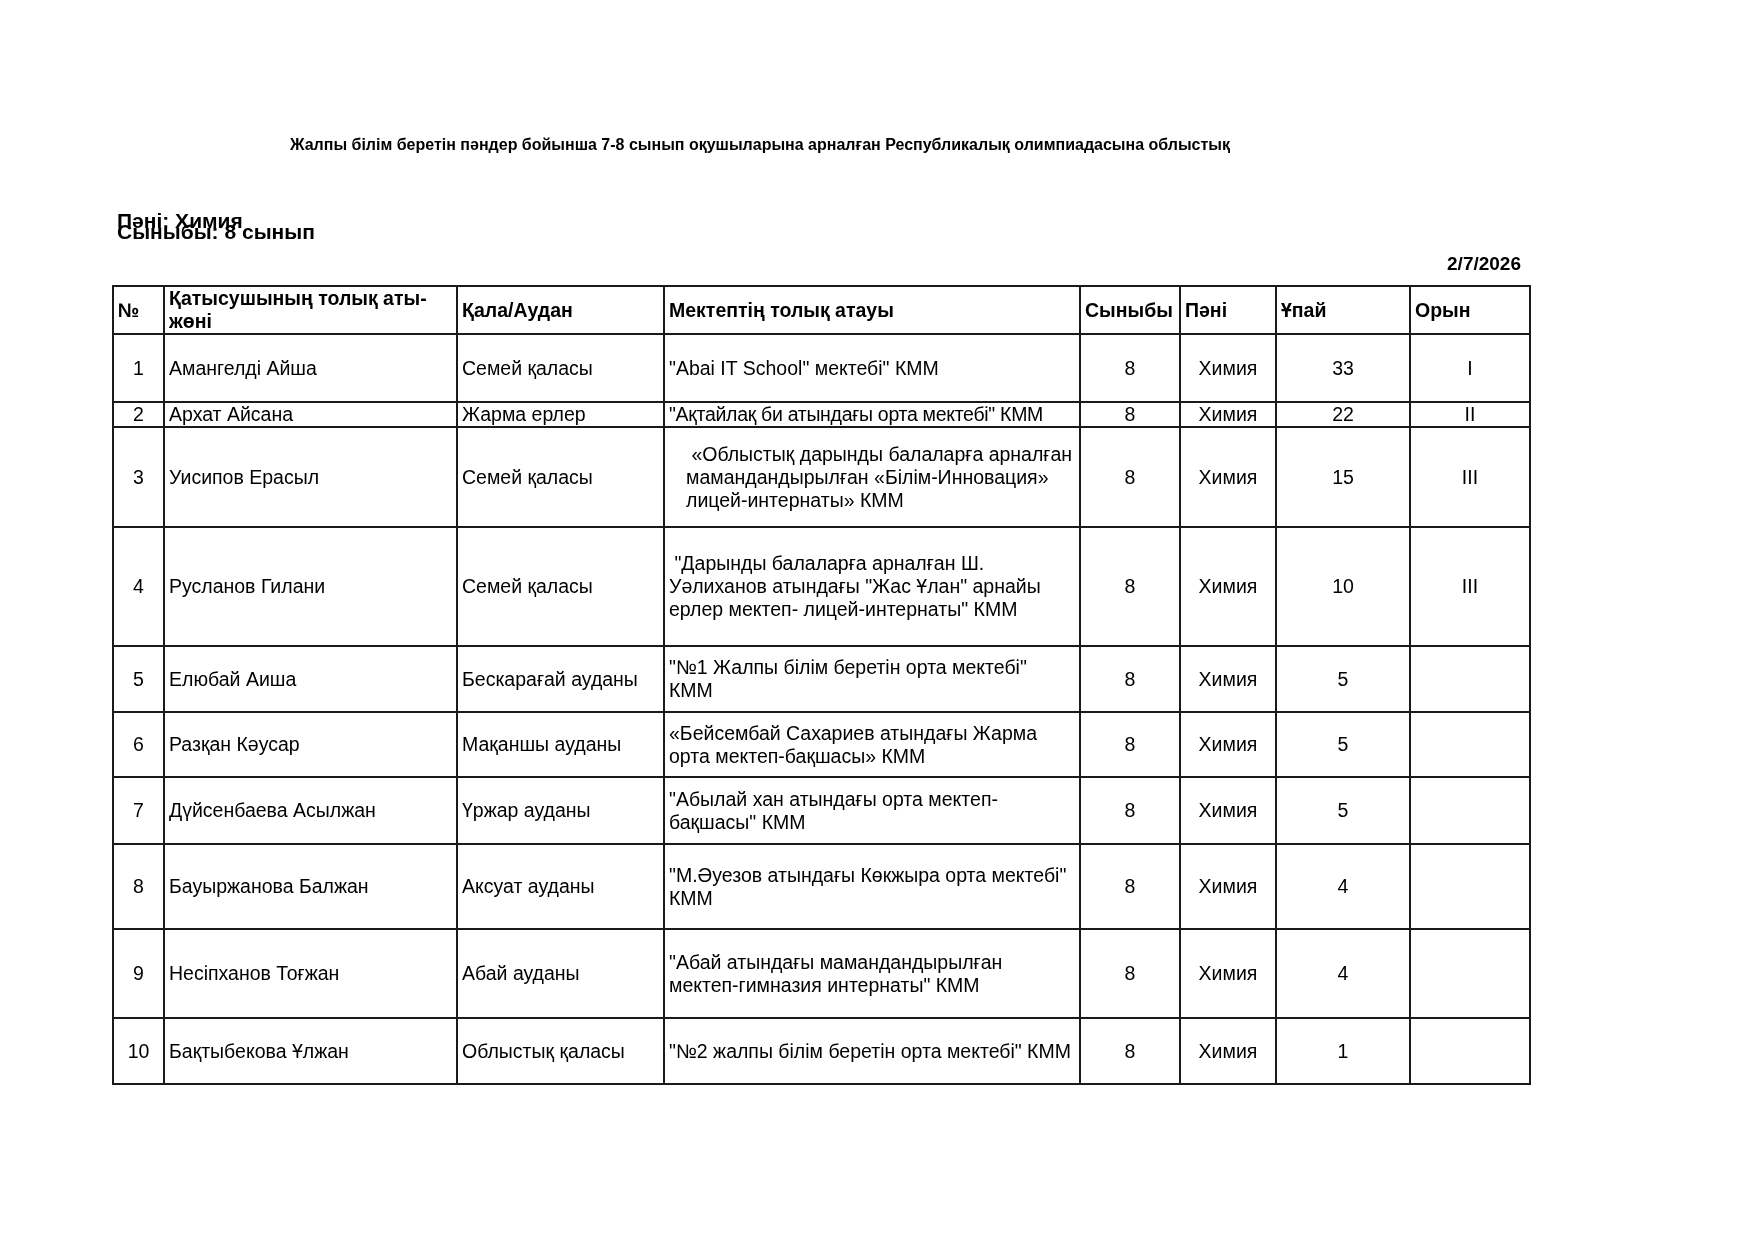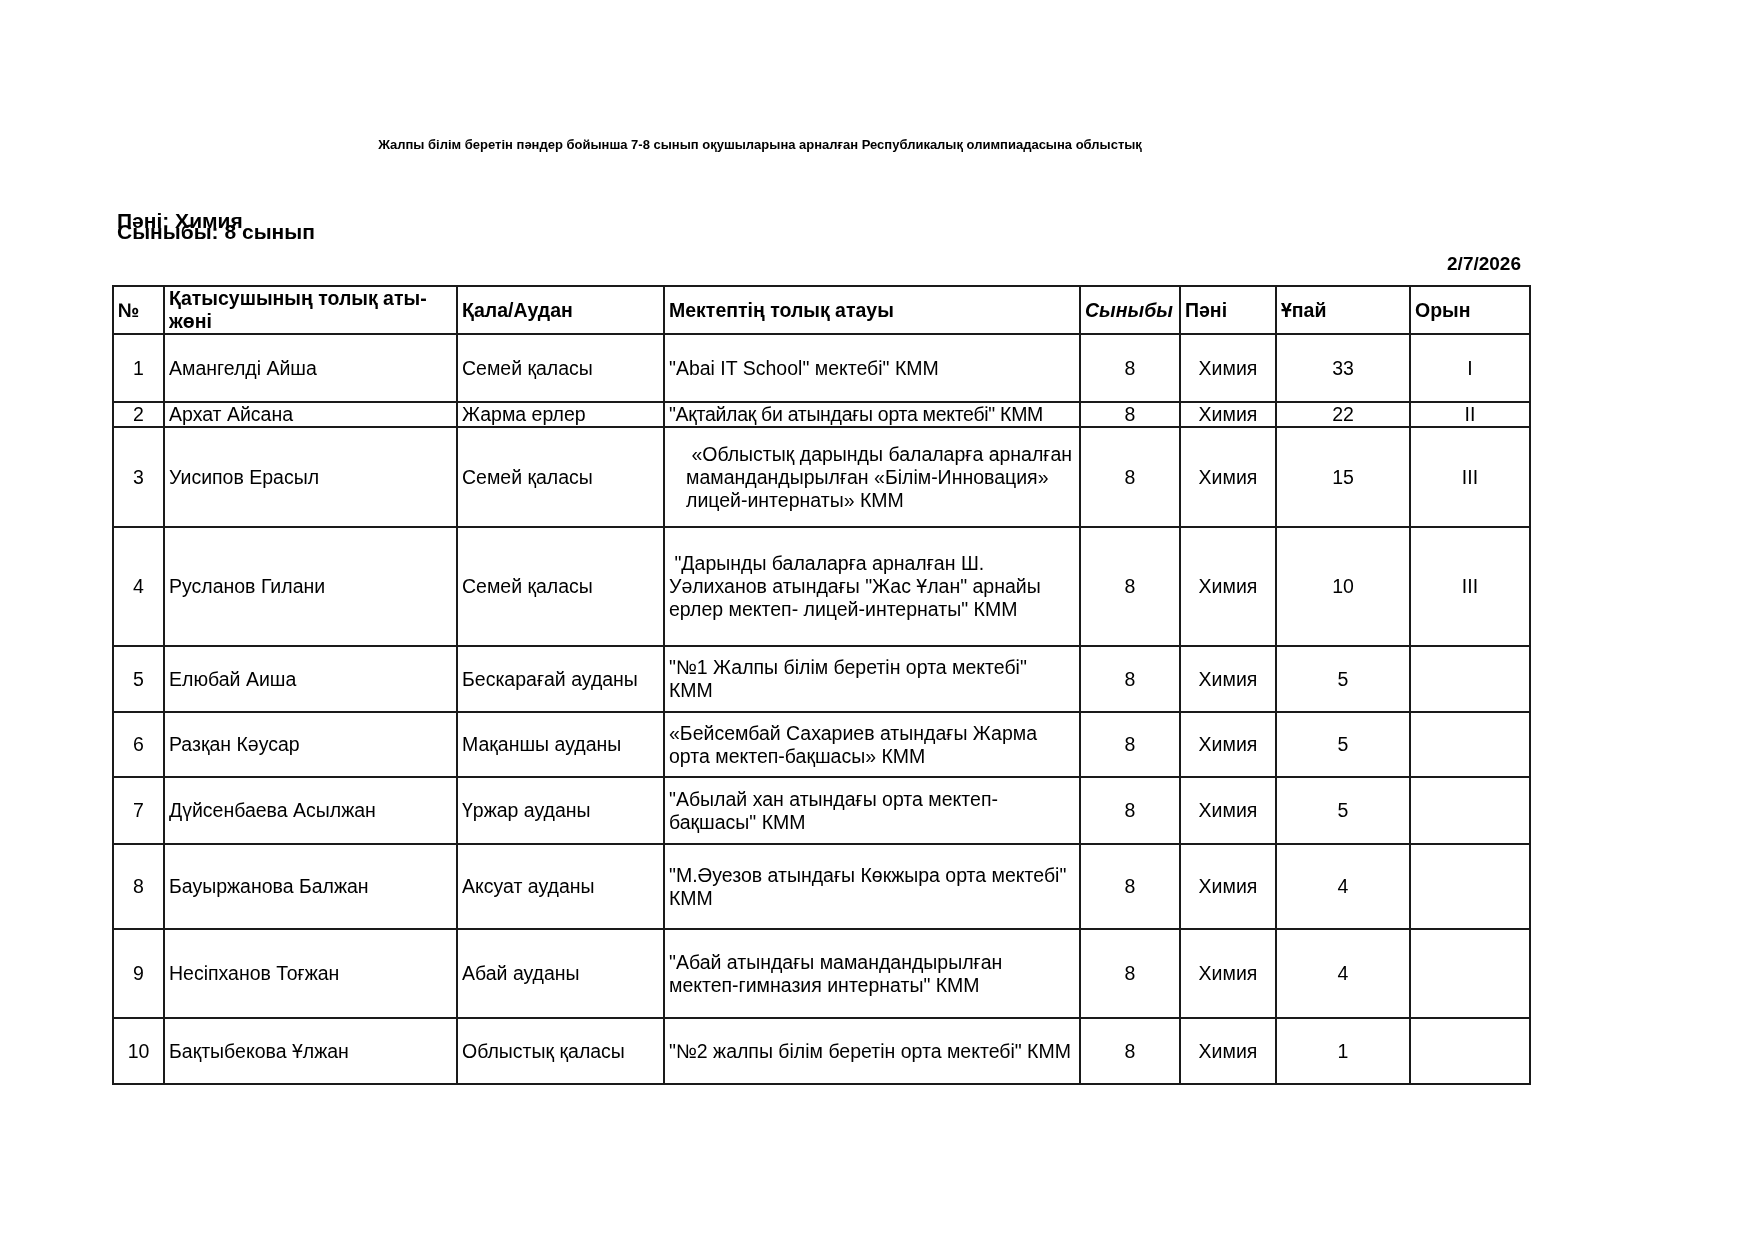--- a/index.html
+++ b/index.html
@@ -1,19 +1,19 @@
 <!DOCTYPE html>
 <html><head>
 <meta charset="utf-8">
 <style>
   html, body { margin: 0; padding: 0; background: #ffffff; }
   body { width: 1755px; height: 1240px; position: relative; overflow: hidden;
          font-family: "Liberation Sans", sans-serif; color: #000; }
   .title { position: absolute; left: 140px; width: 1240px; top: 133px;
-           text-align: center; font-weight: bold; font-size: 13px; line-height: 24px; }
+           text-align: center; font-weight: bold; font-size: 16px; line-height: 24px; }
   .meta { position: absolute; left: 117px; font-weight: bold; font-size: 21px; line-height: 24px; }
   .meta-subject { top: 209px; }
   .meta-class { top: 220px; }
   .date { position: absolute; left: 1420px; width: 101px; text-align: right; top: 252px;
           font-weight: bold; font-size: 19px; line-height: 24px; }
   table.protocol { position: absolute; left: 112px; top: 285px; border-collapse: collapse;
                    table-layout: fixed; width: 1417px; }
   table.protocol th, table.protocol td { border: 2px solid #1a1a1a; padding: 0 4px;
                    font-size: 19.5px; line-height: 23px; vertical-align: middle; overflow: hidden; }
   table.protocol th { font-weight: bold; text-align: left; }
@@ -41,21 +41,21 @@
     <col style="width:96px">
     <col style="width:134px">
     <col style="width:120px">
   </colgroup>
   <thead>
     <tr class="hdr">
       <th>№</th>
       <th>Қатысушының толық аты-жөні</th>
       <th>Қала/Аудан</th>
       <th>Мектептің толық атауы</th>
-      <th class="c-center" style="word-break:break-all;font-style:italic;">Сыныбы</th>
+      <th class="c-center" style="word-break:break-all;">Сыныбы</th>
       <th>Пәні</th>
       <th class="c-center">Ұпай</th>
       <th class="c-center">Орын</th>
     </tr>
   </thead>
   <tbody>
     <tr style="height:68px">
       <td class="c-center">1</td>
       <td>Амангелді Айша</td>
       <td>Семей қаласы</td>

